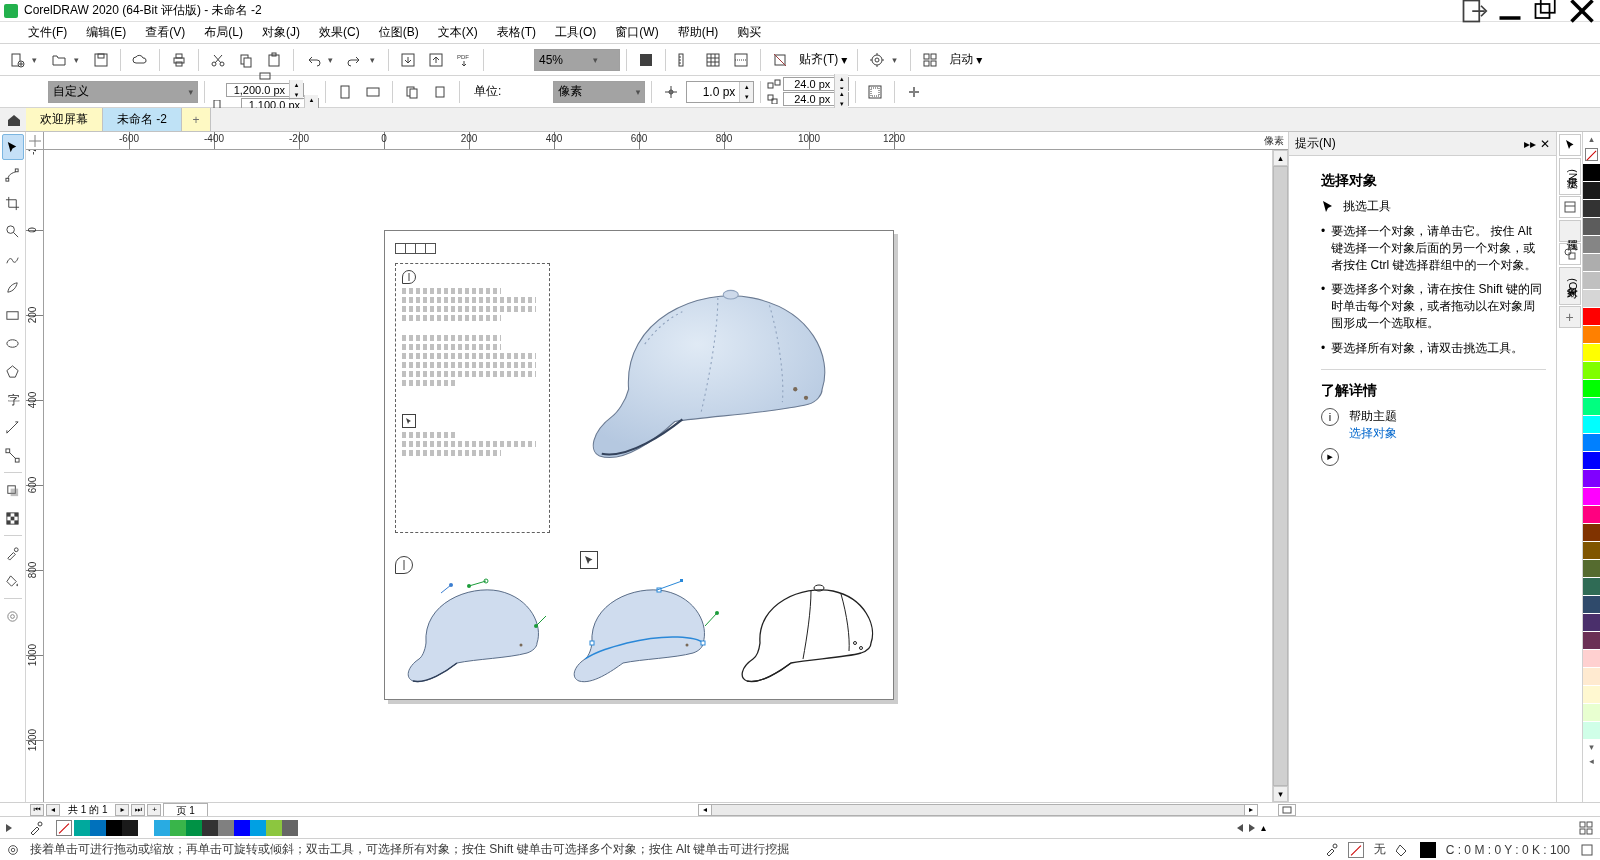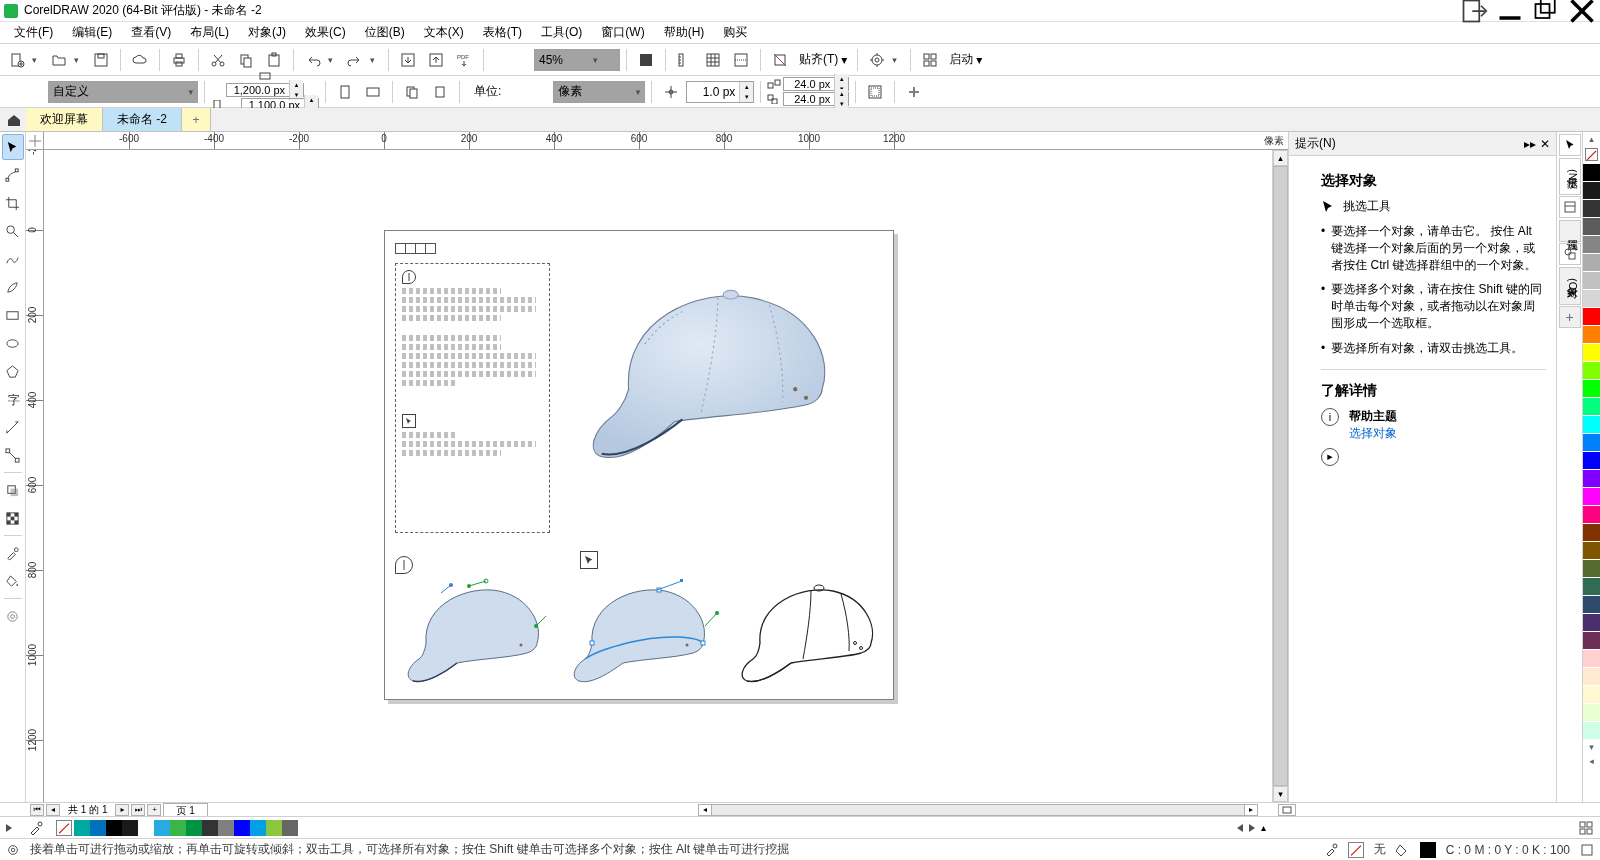--- a/index.html
+++ b/index.html
@@ -6,21 +6,21 @@
 body { width: 1600px; height: 860px; overflow: hidden; background: #fff; font-size: 12px; color: #000; }
 
 
 .titlebar { height: 22px; display: flex; align-items: center; padding: 0 4px; background: #fff; border-bottom: 1px solid #e0e0e0; }
 .titlebar .tb-left { display: flex; align-items: center; gap: 6px; }
 .titlebar .tb-right { margin-left: auto; display: flex; gap: 8px; align-items: center; }
 .tb-btn { width: 28px; height: 18px; display: flex; align-items: center; justify-content: center; cursor: pointer; }
 .app-icon { width: 14px; height: 14px; background: #23b14d; border-radius: 2px; }
 
 
-.menubar { height: 22px; display: flex; align-items: center; padding: 0 6px; gap: 3px; background: #fff; border-bottom: 1px solid #d4d4d4; }
+.menubar { height: 22px; display: flex; align-items: center; padding: 0 20px; gap: 3px; background: #fff; border-bottom: 1px solid #d4d4d4; }
 .menu-item { padding: 2px 8px; cursor: pointer; }
 
 
 .toolbar { height: 32px; display: flex; align-items: center; padding: 2px 4px; gap: 2px; background: #fff; border-bottom: 1px solid #d4d4d4; }
 .sep { width: 1px; height: 22px; background: #d0d0d0; margin: 0 4px; }
 .tbtn { width: 26px; height: 26px; display: flex; align-items: center; justify-content: center; border-radius: 2px; cursor: pointer; color:#404040; }
 .tbtn svg { width: 16px; height: 16px; }
 .dd-arrow { width: 12px; font-size: 9px; color: #505050; cursor: pointer; }
 .combo { height: 22px; border: 1px solid #a0a0a0; background: #a3a3a3; display: flex; align-items: center; padding: 0 4px; gap: 4px; margin-left: 44px; }
 .combo .cb-val { min-width: 50px; }
@@ -767,21 +767,21 @@
           </li>
         <li>
             <span>要选择所有对象，请双击挑选工具。</span>
           </li>
       </ul>
       <hr>
       <h3>了解详情</h3>
       <div class="help-row">
         <div class="help-ico">i</div>
         <div>
-          <div style="font-weight:bold;">帮助主题</div>
+          <div style="font-weight:normal;">帮助主题</div>
           <div class="hlink">选择对象</div>
         </div>
       </div>
       <div class="help-row">
         <div class="help-ico">▸</div>
       </div>
     </div>
   </div>
 
   <div class="side-tabs">

